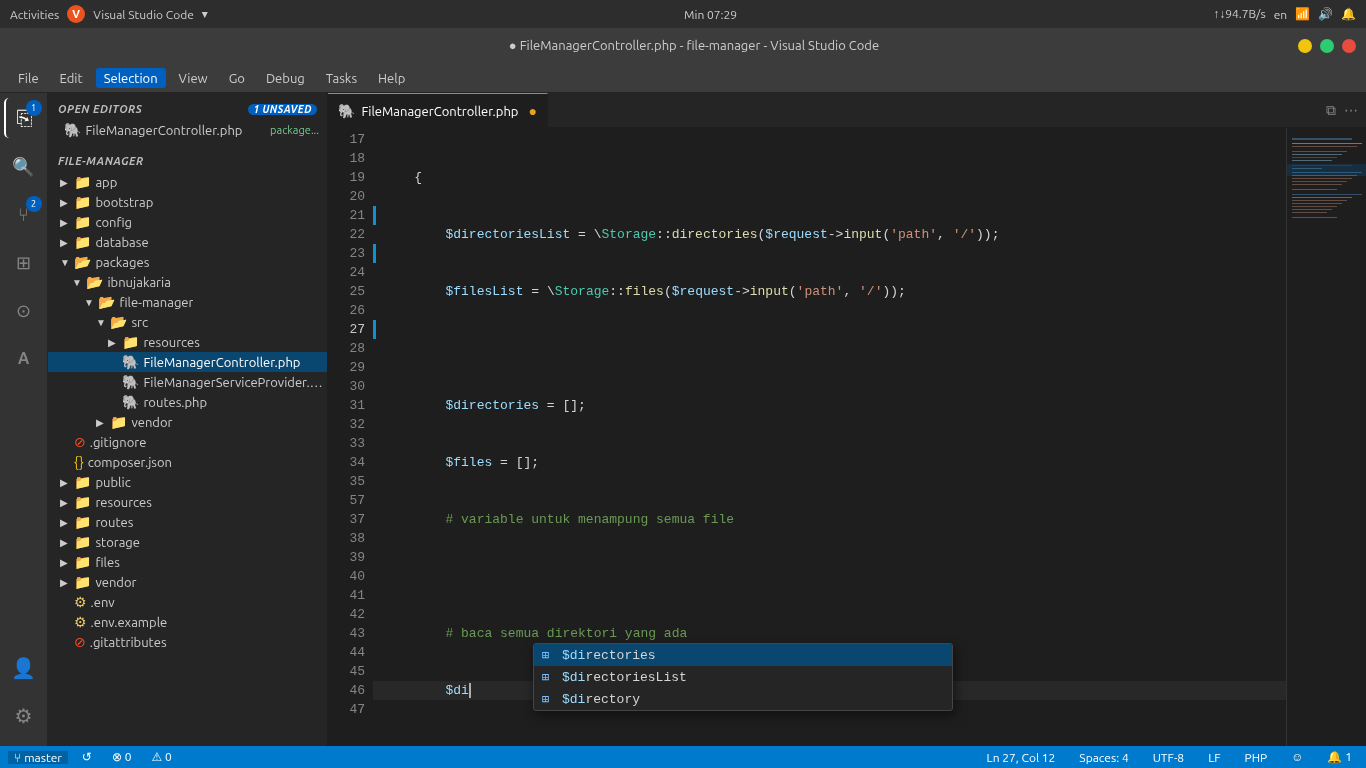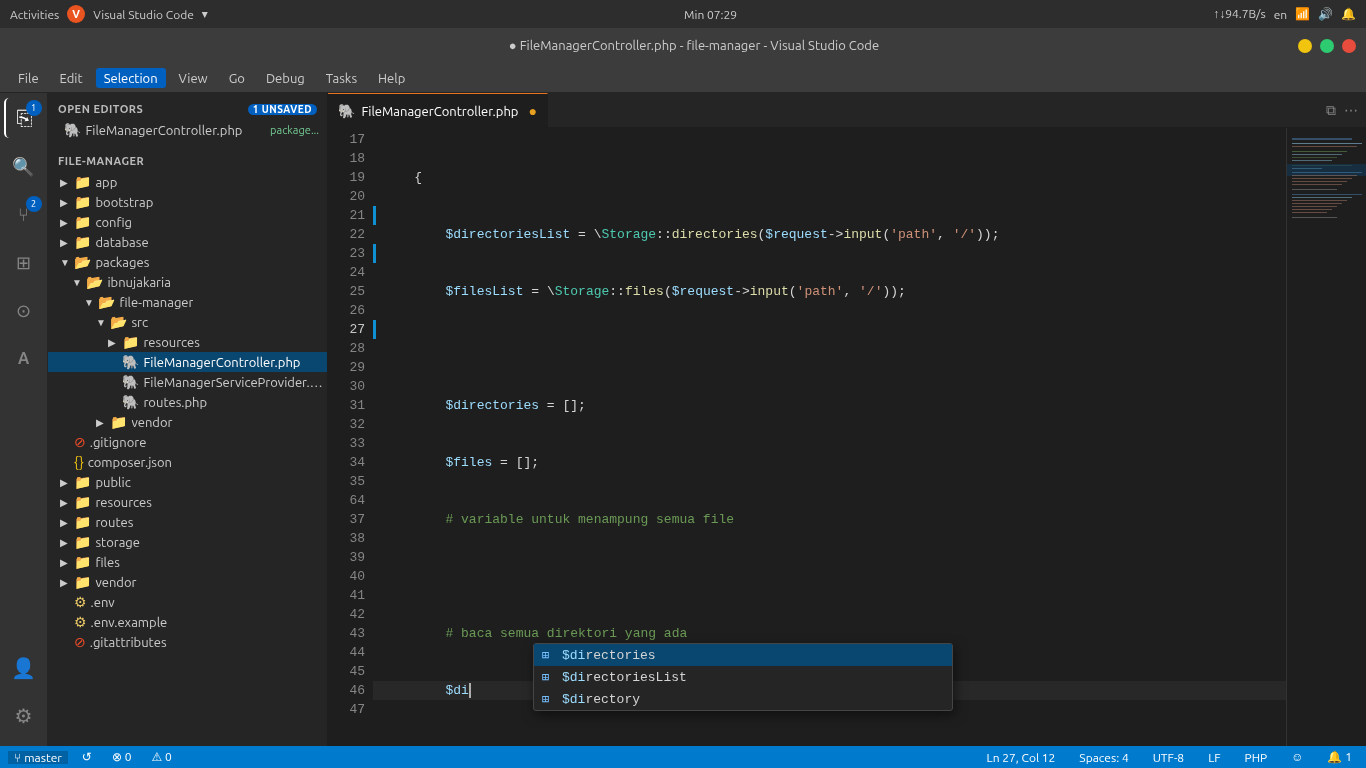--- a/index.html
+++ b/index.html
@@ -101,21 +101,21 @@
       padding: 5px 10px;
       font-size: 11px;
       text-transform: uppercase;
       color: #bbb;
       letter-spacing: 0.5px;
       display: flex;
       align-items: center;
       justify-content: space-between;
       cursor: pointer;
     }
-    .sidebar-header span { font-weight: bold; }
+    .sidebar-header span { font-weight: bold; font-style: italic; }
     .sidebar-header .badge-sm {
       background: #0060c0; color: white; border-radius: 10px;
       padding: 0 5px; font-size: 10px;
     }
 
     .tree-item {
       display: flex; align-items: center;
       padding: 2px 0;
       cursor: pointer;
       color: #cccccc;
@@ -507,21 +507,21 @@
           <div class="ln">26</div>
           <div class="ln active">27</div>
           <div class="ln">28</div>
           <div class="ln">29</div>
           <div class="ln">30</div>
           <div class="ln">31</div>
           <div class="ln">32</div>
           <div class="ln">33</div>
           <div class="ln">34</div>
           <div class="ln">35</div>
-          <div class="ln">64</div>
+          <div class="ln">57</div>
           <div class="ln">37</div>
           <div class="ln">38</div>
           <div class="ln">39</div>
           <div class="ln">40</div>
           <div class="ln">41</div>
           <div class="ln">42</div>
           <div class="ln">43</div>
           <div class="ln">44</div>
           <div class="ln">45</div>
           <div class="ln">46</div>

